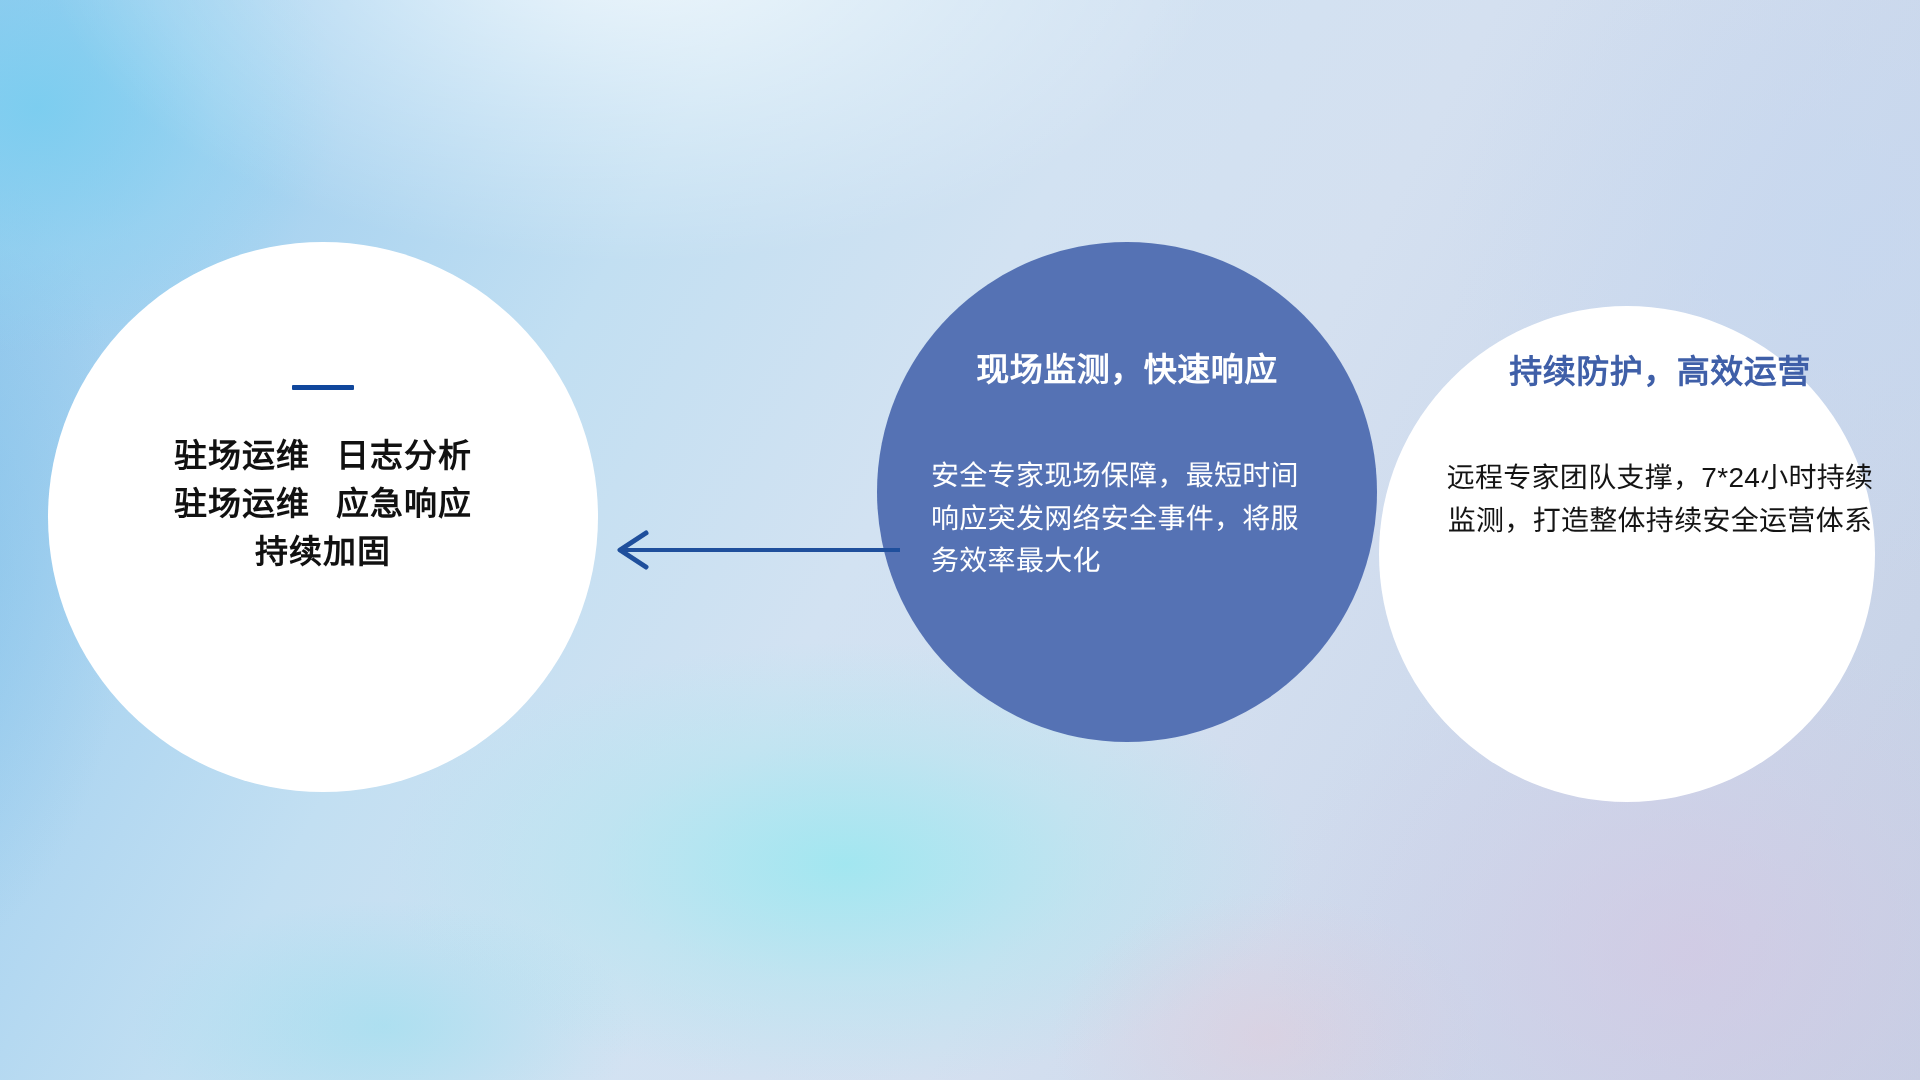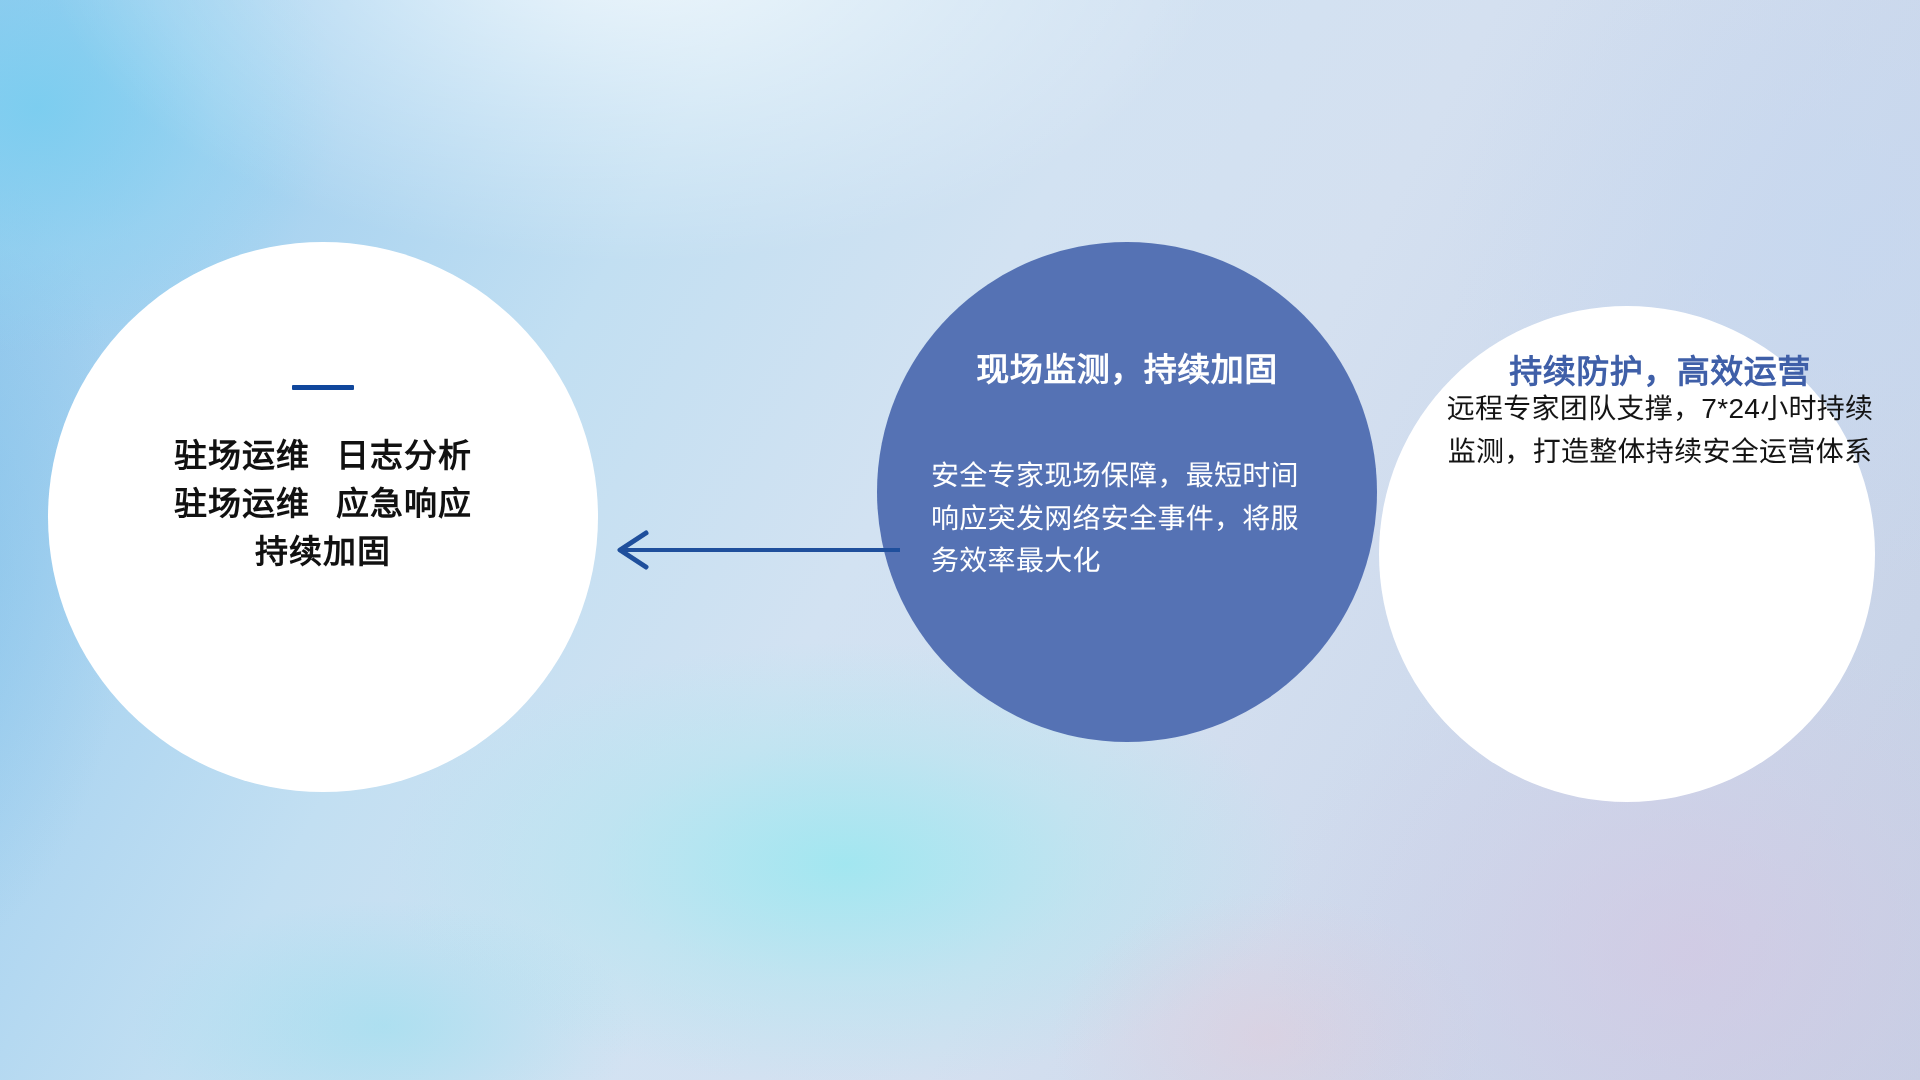--- a/index.html
+++ b/index.html
@@ -212,20 +212,21 @@
     margin-top: 49px;
     color: #3f5fa8;
     font-size: 33px;
     font-weight: bold;
     letter-spacing: 0.5px;
     white-space: nowrap;
     line-height: 1;
   }
 
   .right-body {
+    margin-top: 69px;
     width: 430px;
     color: #141414;
     font-size: 28px;
     line-height: 1.52;
     text-align: center;
     letter-spacing: 0.3px;
   }
 
   
   .arrow-svg {
@@ -259,21 +260,21 @@
       <div class="left-line"><span>驻场运维</span><span class="gap"></span><span>应急响应</span></div>
       <div class="left-line"><span>持续加固</span></div>
     </div>
   </div>
 
   <div class="circle circle-mid"></div>
 
   <div class="circle circle-right"></div>
 
   <div class="mid-content">
-    <div class="mid-title">现场监测，持续加固</div>
+    <div class="mid-title">现场监测，快速响应</div>
     <div class="mid-body">安全专家现场保障，最短时间响应突发网络安全事件，将服务效率最大化</div>
   </div>
 
   <div class="right-content">
     <div class="right-title">持续防护，高效运营</div>
     <div class="right-body">远程专家团队支撑，7*24小时持续监测，打造整体持续安全运营体系</div>
   </div>
 
   <svg class="arrow-svg" viewBox="0 0 300 60" aria-hidden="true">
     <line x1="300" y1="30" x2="24" y2="30" stroke="#1f4f9c" stroke-width="4"></line>

